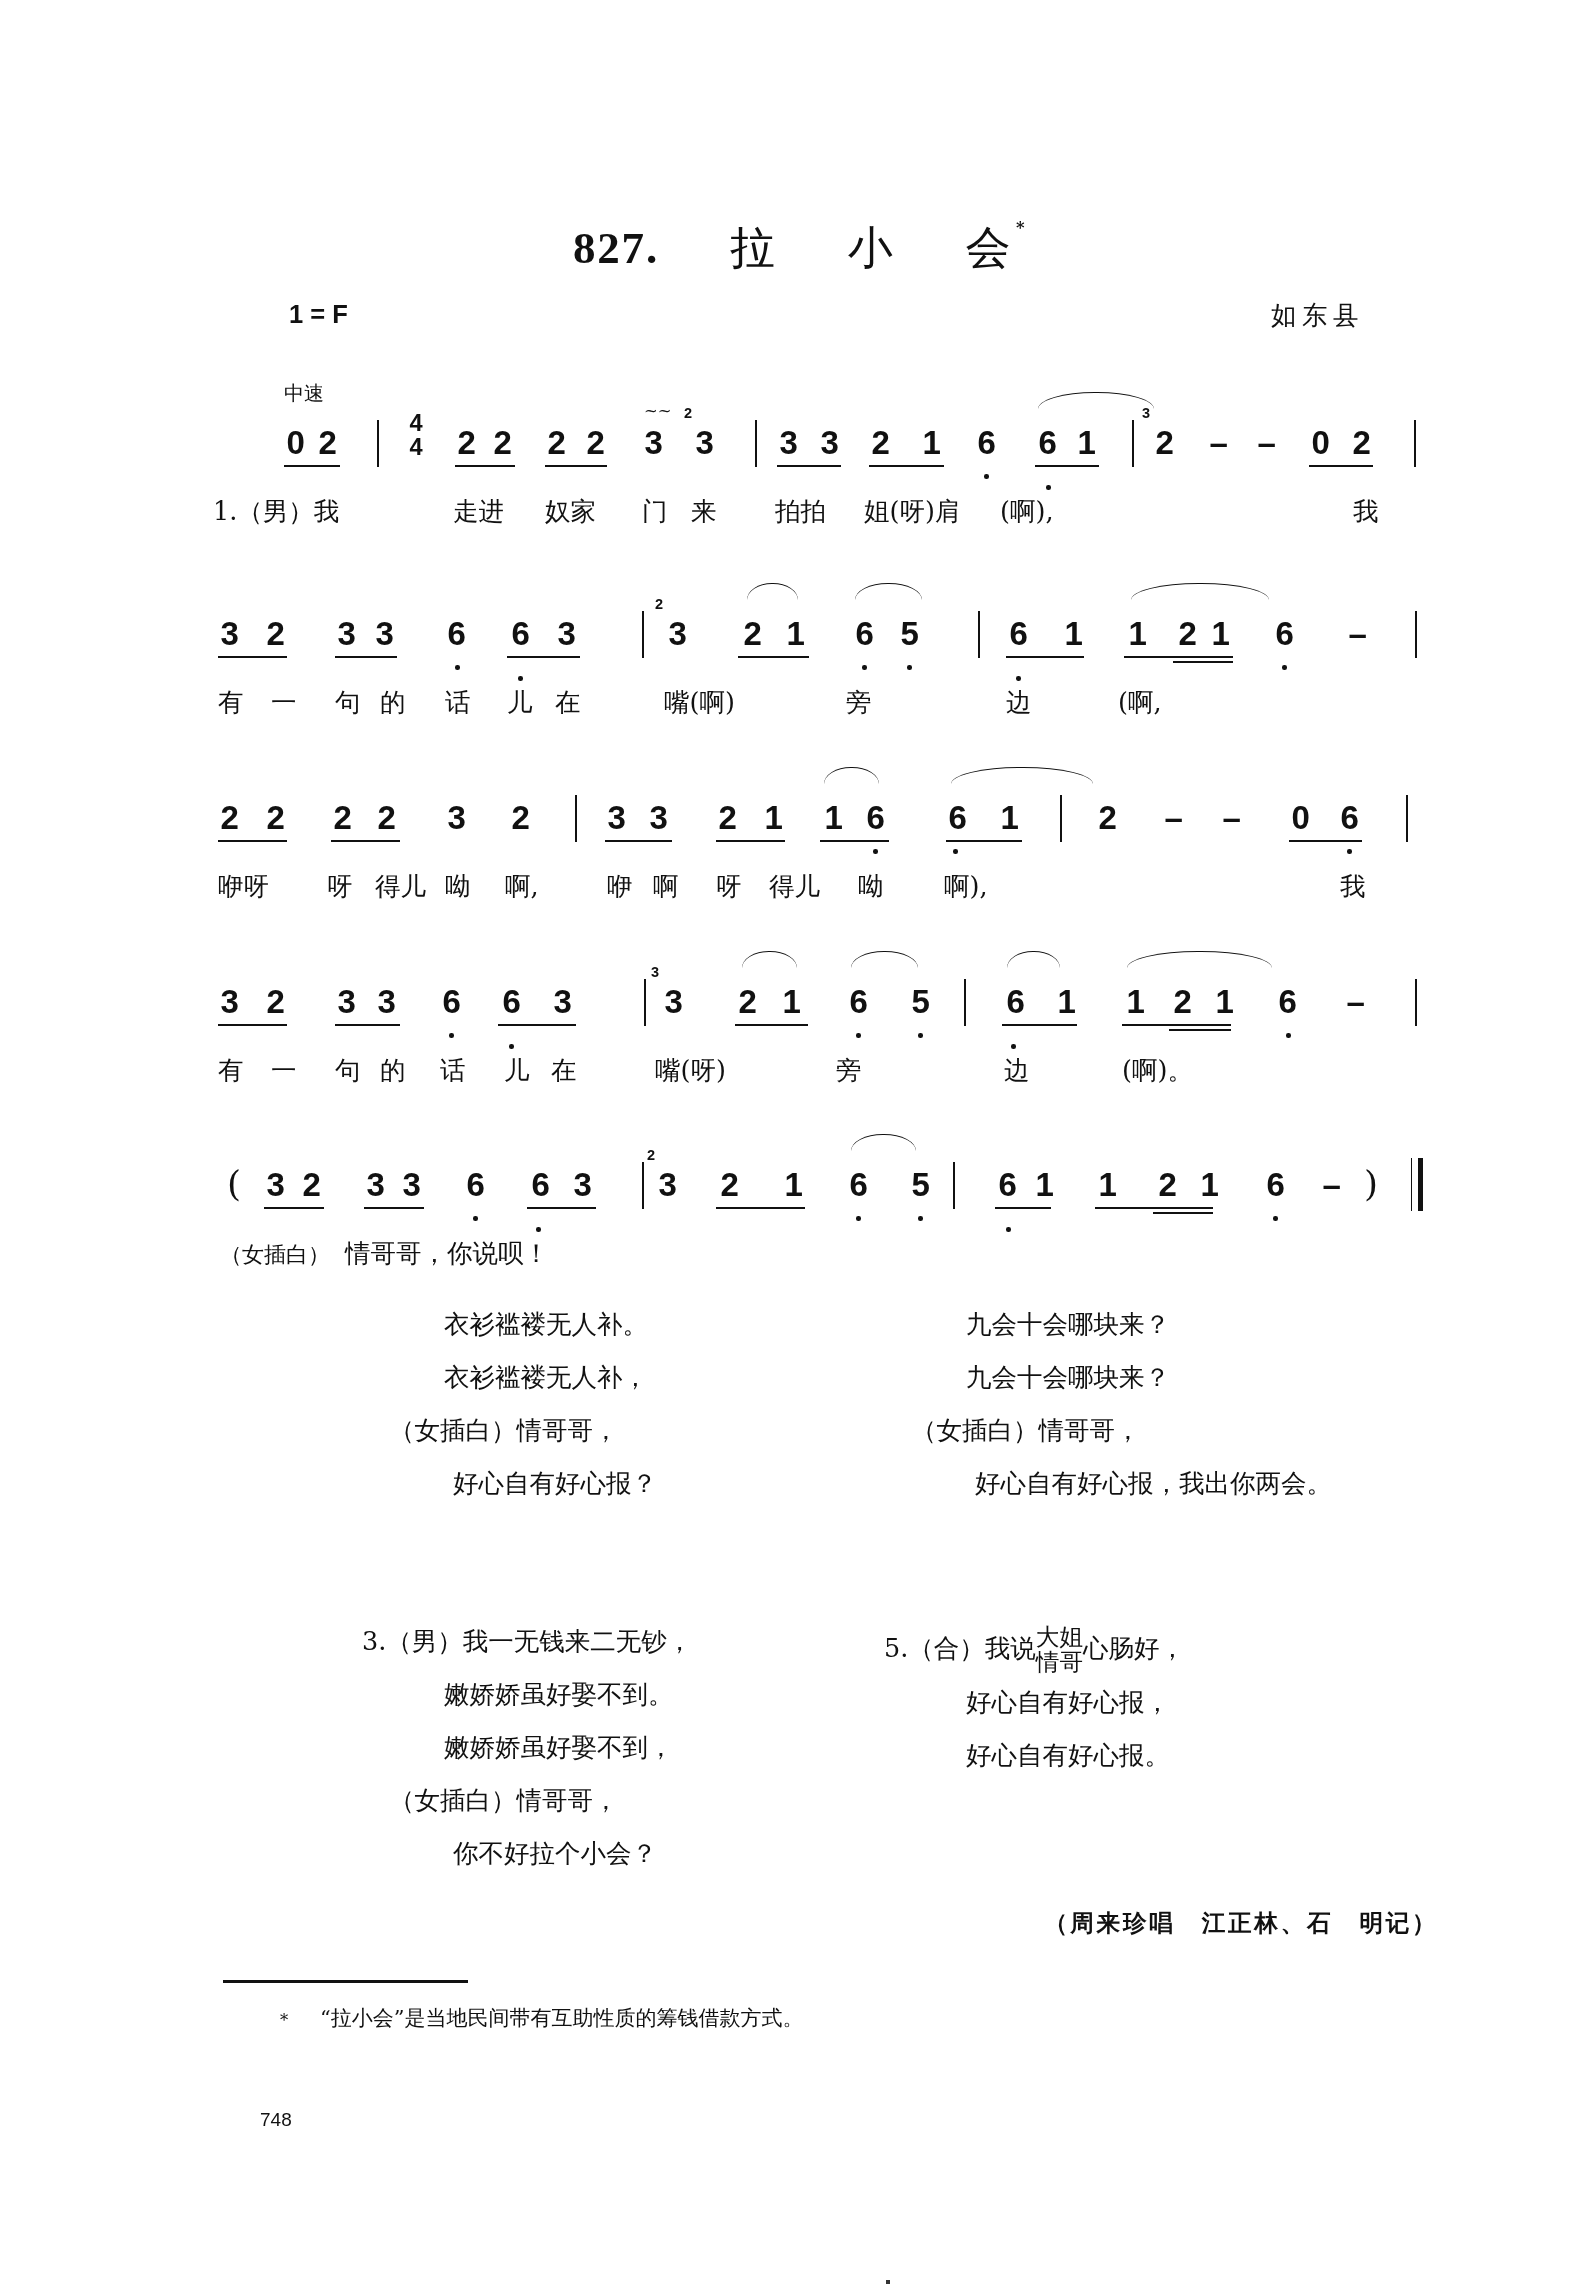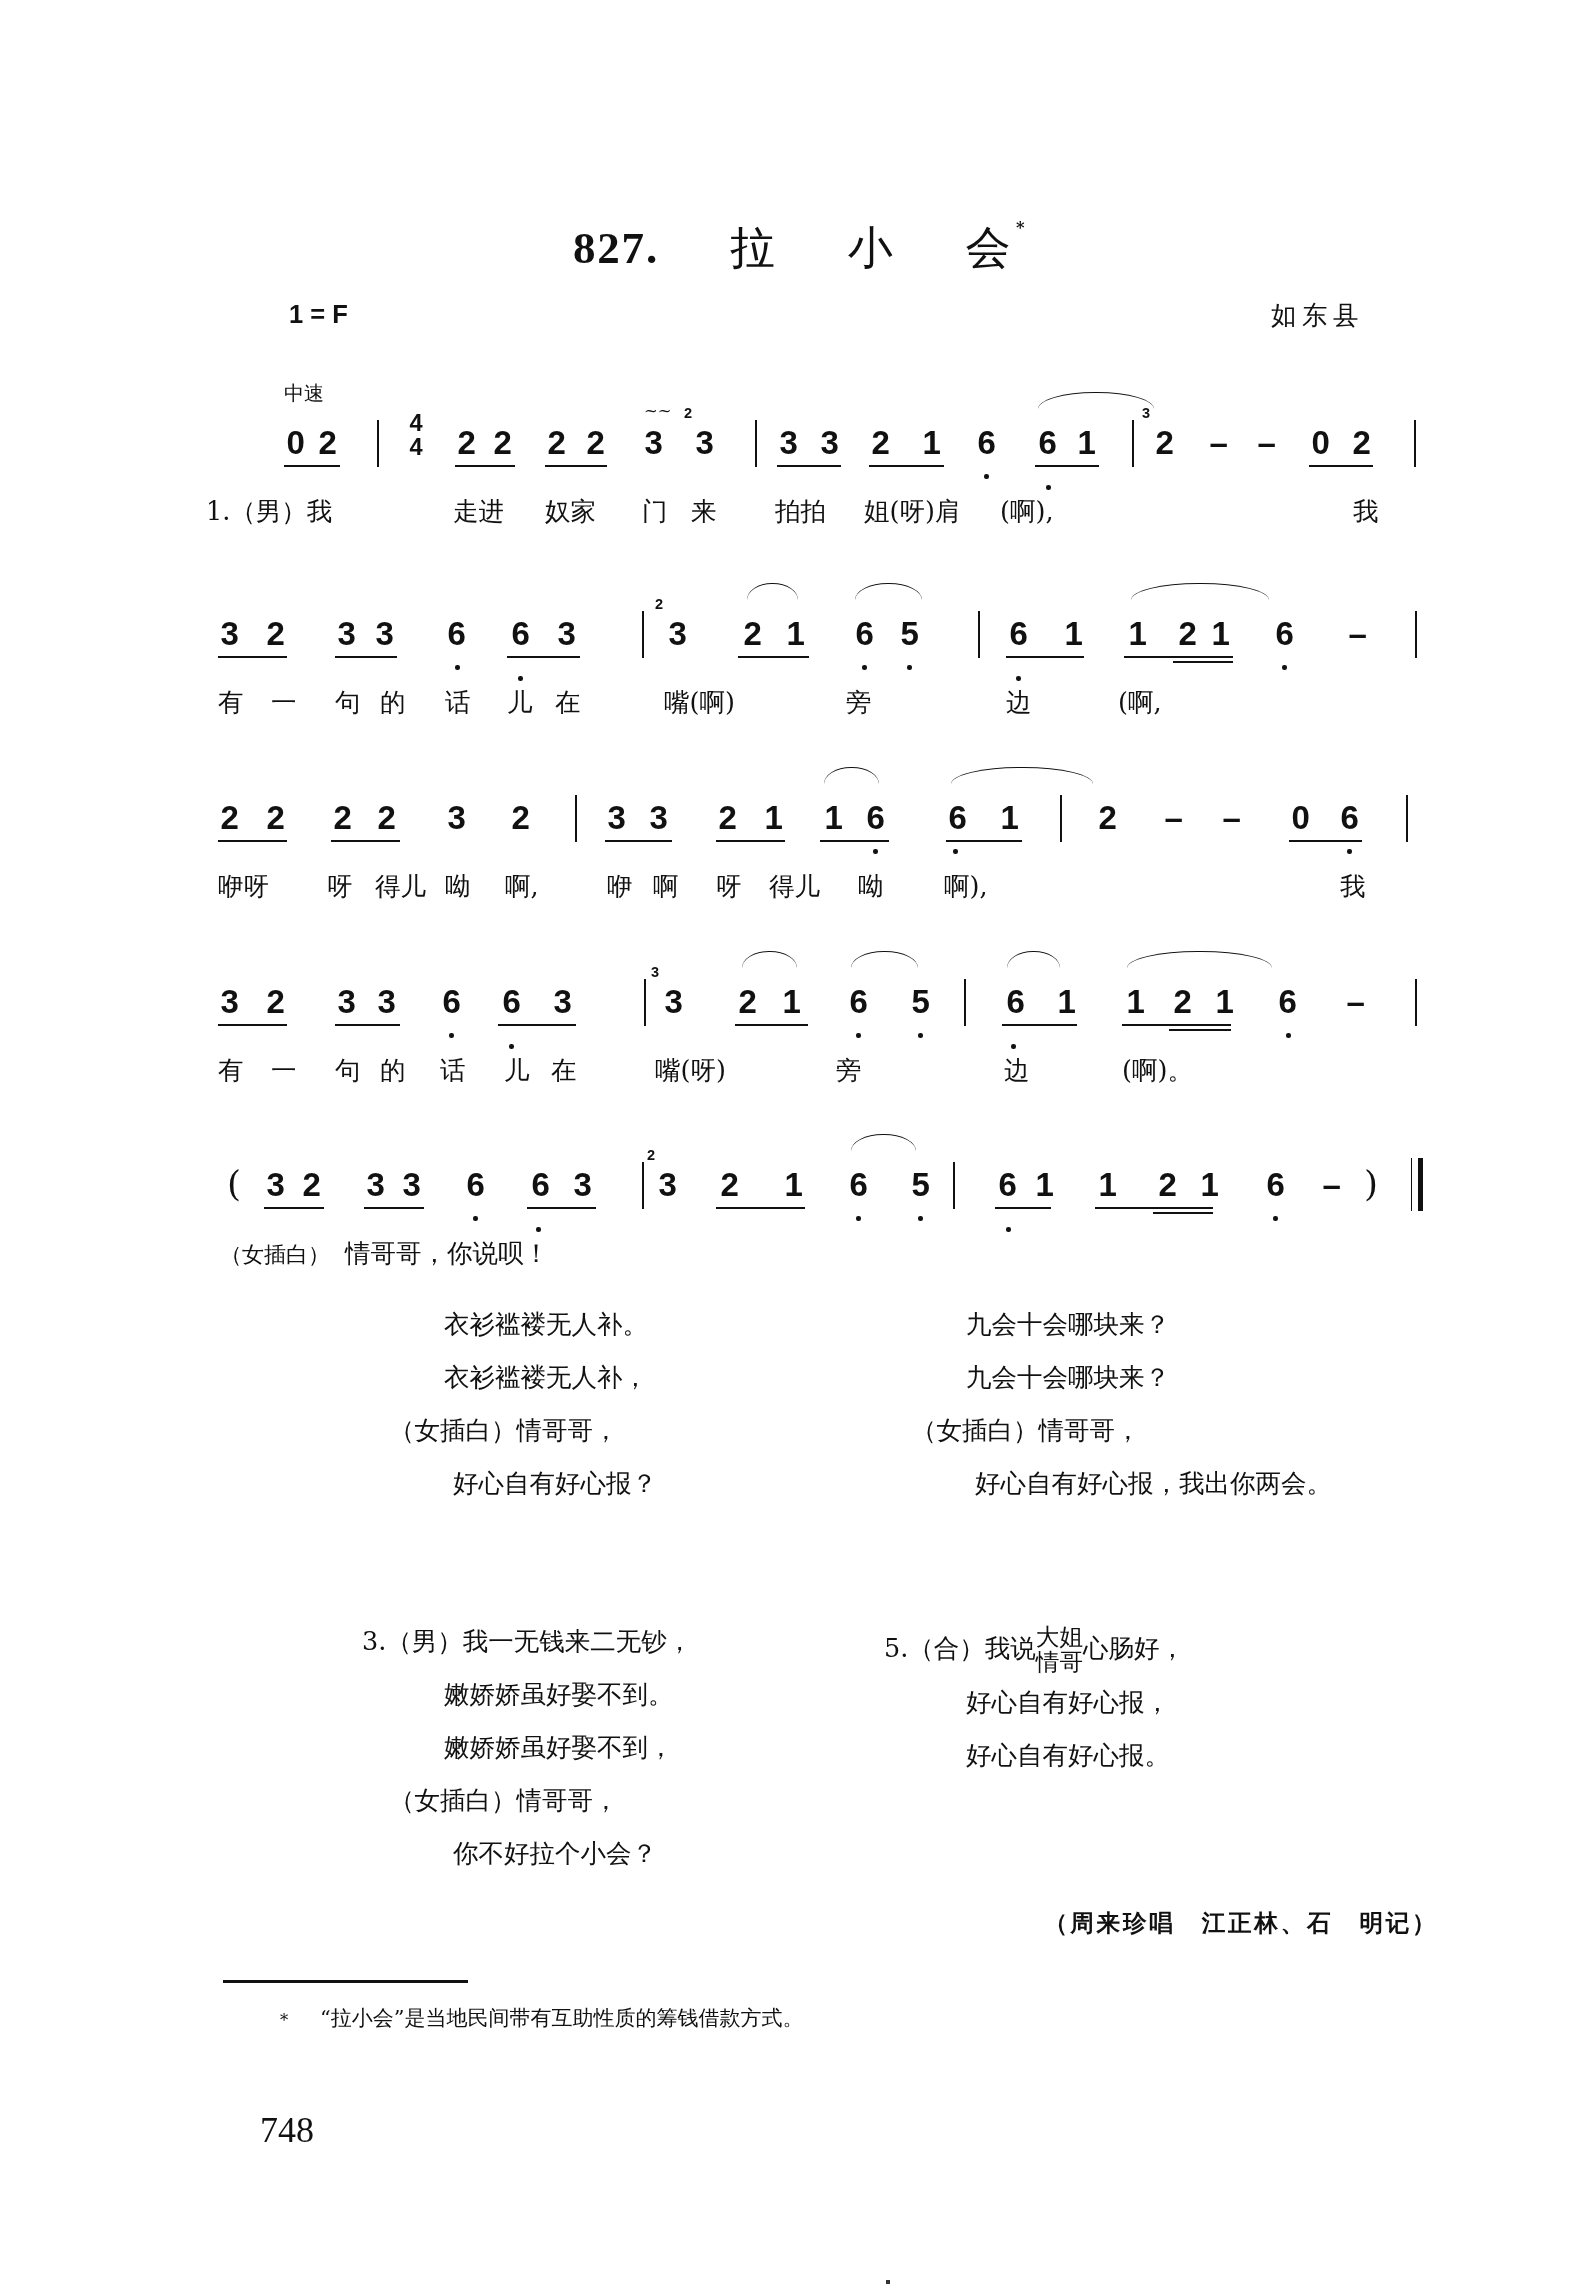--- a/index.html
+++ b/index.html
@@ -32,21 +32,21 @@
   .verse { position:absolute; font-size:25.5px; line-height:53px; white-space:nowrap; }
   .verse .l { display:block; }
   .ind1 { padding-left:82px; }
   .ind0 { padding-left:27px; }
   .stack { display:inline-block; vertical-align:middle; line-height:25.5px; font-size:23.6px; text-align:center; }
 
   .credit { left:1044px; top:1907px; font-size:23.6px; font-weight:bold; letter-spacing:2.7px; white-space:nowrap; }
   .fnline { left:223px; top:1980px; width:245px; height:2.7px; background:#111; }
   .footnote { left:273px; top:2004px; font-size:21px; white-space:nowrap; }
   .fnstar { left:280px; top:2011px; font-size:16.4px; }
-  .pagenum { left:260px; top:2109px; font-size:36px; font-family:Liberation Serif, serif; }
+  .pagenum { left:260px; top:2109px; font-size:19px; font-family:Liberation Sans, sans-serif; }
   .speck { width:3.6px; height:3.6px; background:#333; left:886px; top:2280px; }
 </style>
 </head>
 <body>
 
 <div class="abs title">
   <span class="num">827.</span><span class="ch">拉</span><span class="ch">小</span><span class="ch">会</span><sup>*</sup>
 </div>
 <div class="abs key">1 = F</div>
 <div class="abs region">如东县</div>
@@ -85,21 +85,21 @@
   <span class="bar" style="left:1132px"></span>
   <span class="grace" style="left:1142px">3</span>
   <span class="note" style="left:1153px">2</span>
   <span class="note" style="left:1207px">–</span>
   <span class="note" style="left:1255px">–</span>
   <span class="note" style="left:1309px">0</span>
   <span class="note" style="left:1350px">2</span>
   <span class="ul" style="left:1309px;width:64px"></span>
   <span class="bar" style="left:1414px"></span>
 
-  <span class="lyric" style="left:206px">1.（男）我</span>
+  <span class="lyric" style="left:213px">1.（男）我</span>
   <span class="lyric" style="left:453px">走进</span>
   <span class="lyric" style="left:545px">奴家</span>
   <span class="lyric" style="left:642px">门</span>
   <span class="lyric" style="left:691px">来</span>
   <span class="lyric" style="left:775px">拍拍</span>
   <span class="lyric" style="left:864px">姐(呀)肩</span>
   <span class="lyric" style="left:1000px">(啊),</span>
   <span class="lyric" style="left:1353px">我</span>
 </div>
 

